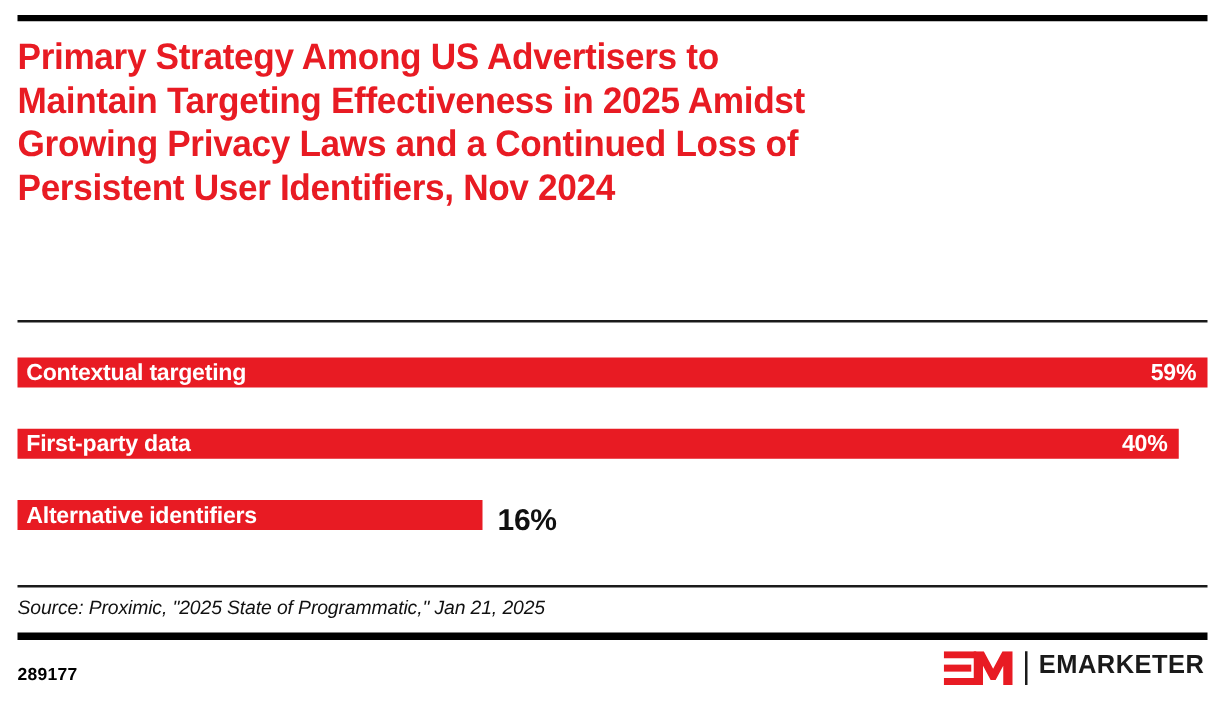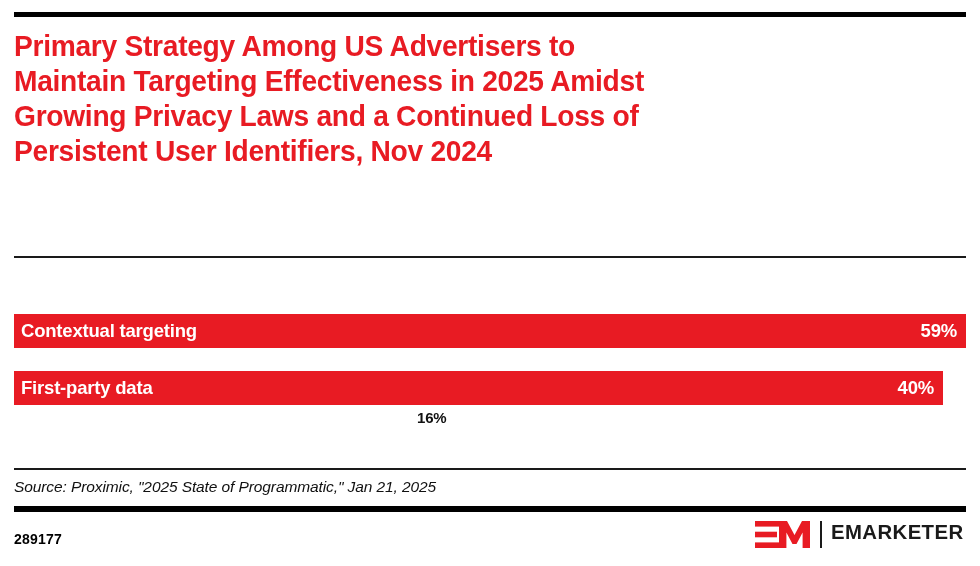--- a/index.html
+++ b/index.html
@@ -58,27 +58,26 @@
     width:980px; height:566px;
     pointer-events:none;
   }
   .bar-row {
     position:absolute;
     left:14px;
     height:34px;
   }
   .bar {
     position:absolute; left:0; top:0;
-    height:34px;
+    height:24px;
     background:#E81B23;
     display:flex;
     align-items:center;
     justify-content:space-between;
     pointer-events:auto;
-    margin-top:28px;
   }
   .bar-label {
     color:#ffffff;
     font-size:18.5px;
     font-weight:bold;
     letter-spacing:-0.2px;
     padding-left:7px;
     white-space:nowrap;
   }
   .bar-value-in {
@@ -87,26 +86,25 @@
     font-weight:bold;
     letter-spacing:-0.2px;
     padding-right:9px;
     white-space:nowrap;
   }
   .bar-value-out {
     position:absolute;
     top:0; height:34px;
     display:flex; align-items:center;
     color:#111;
-    font-size:15px;
+    font-size:24px;
     font-weight:bold;
     letter-spacing:-0.2px;
     white-space:nowrap;
     pointer-events:auto;
-    margin-left:19px;
   }
 
   
   .rule-source-top {
     position:absolute; left:14px; top:468px;
     width:952px; height:2px;
     background:#1a1a1a;
   }
   .source {
     position:absolute; left:14px; top:478px;
@@ -176,20 +174,23 @@
           <span class="bar-value-in">59%</span>
         </div>
       </div>
       <div class="bar-row" style="top: 343px; width: 952px;">
         <div class="bar" style="width: 929px; gap: 48px;">
           <span class="bar-label">First-party data</span>
           <span class="bar-value-in">40%</span>
         </div>
       </div>
       <div class="bar-row" style="top: 400px; width: 952px;">
+        <div class="bar" style="width: 372px;">
+          <span class="bar-label">Alternative identifiers</span>
+        </div>
         <div class="bar-value-out" style="left: 384px;">16%</div>
       </div>
     </div>
 
   <div class="rule-source-top"></div>
 
   <div class="source">Source: Proximic, "2025 State of Programmatic," Jan 21, 2025</div>
 
   <div class="rule-footer"></div>
 

